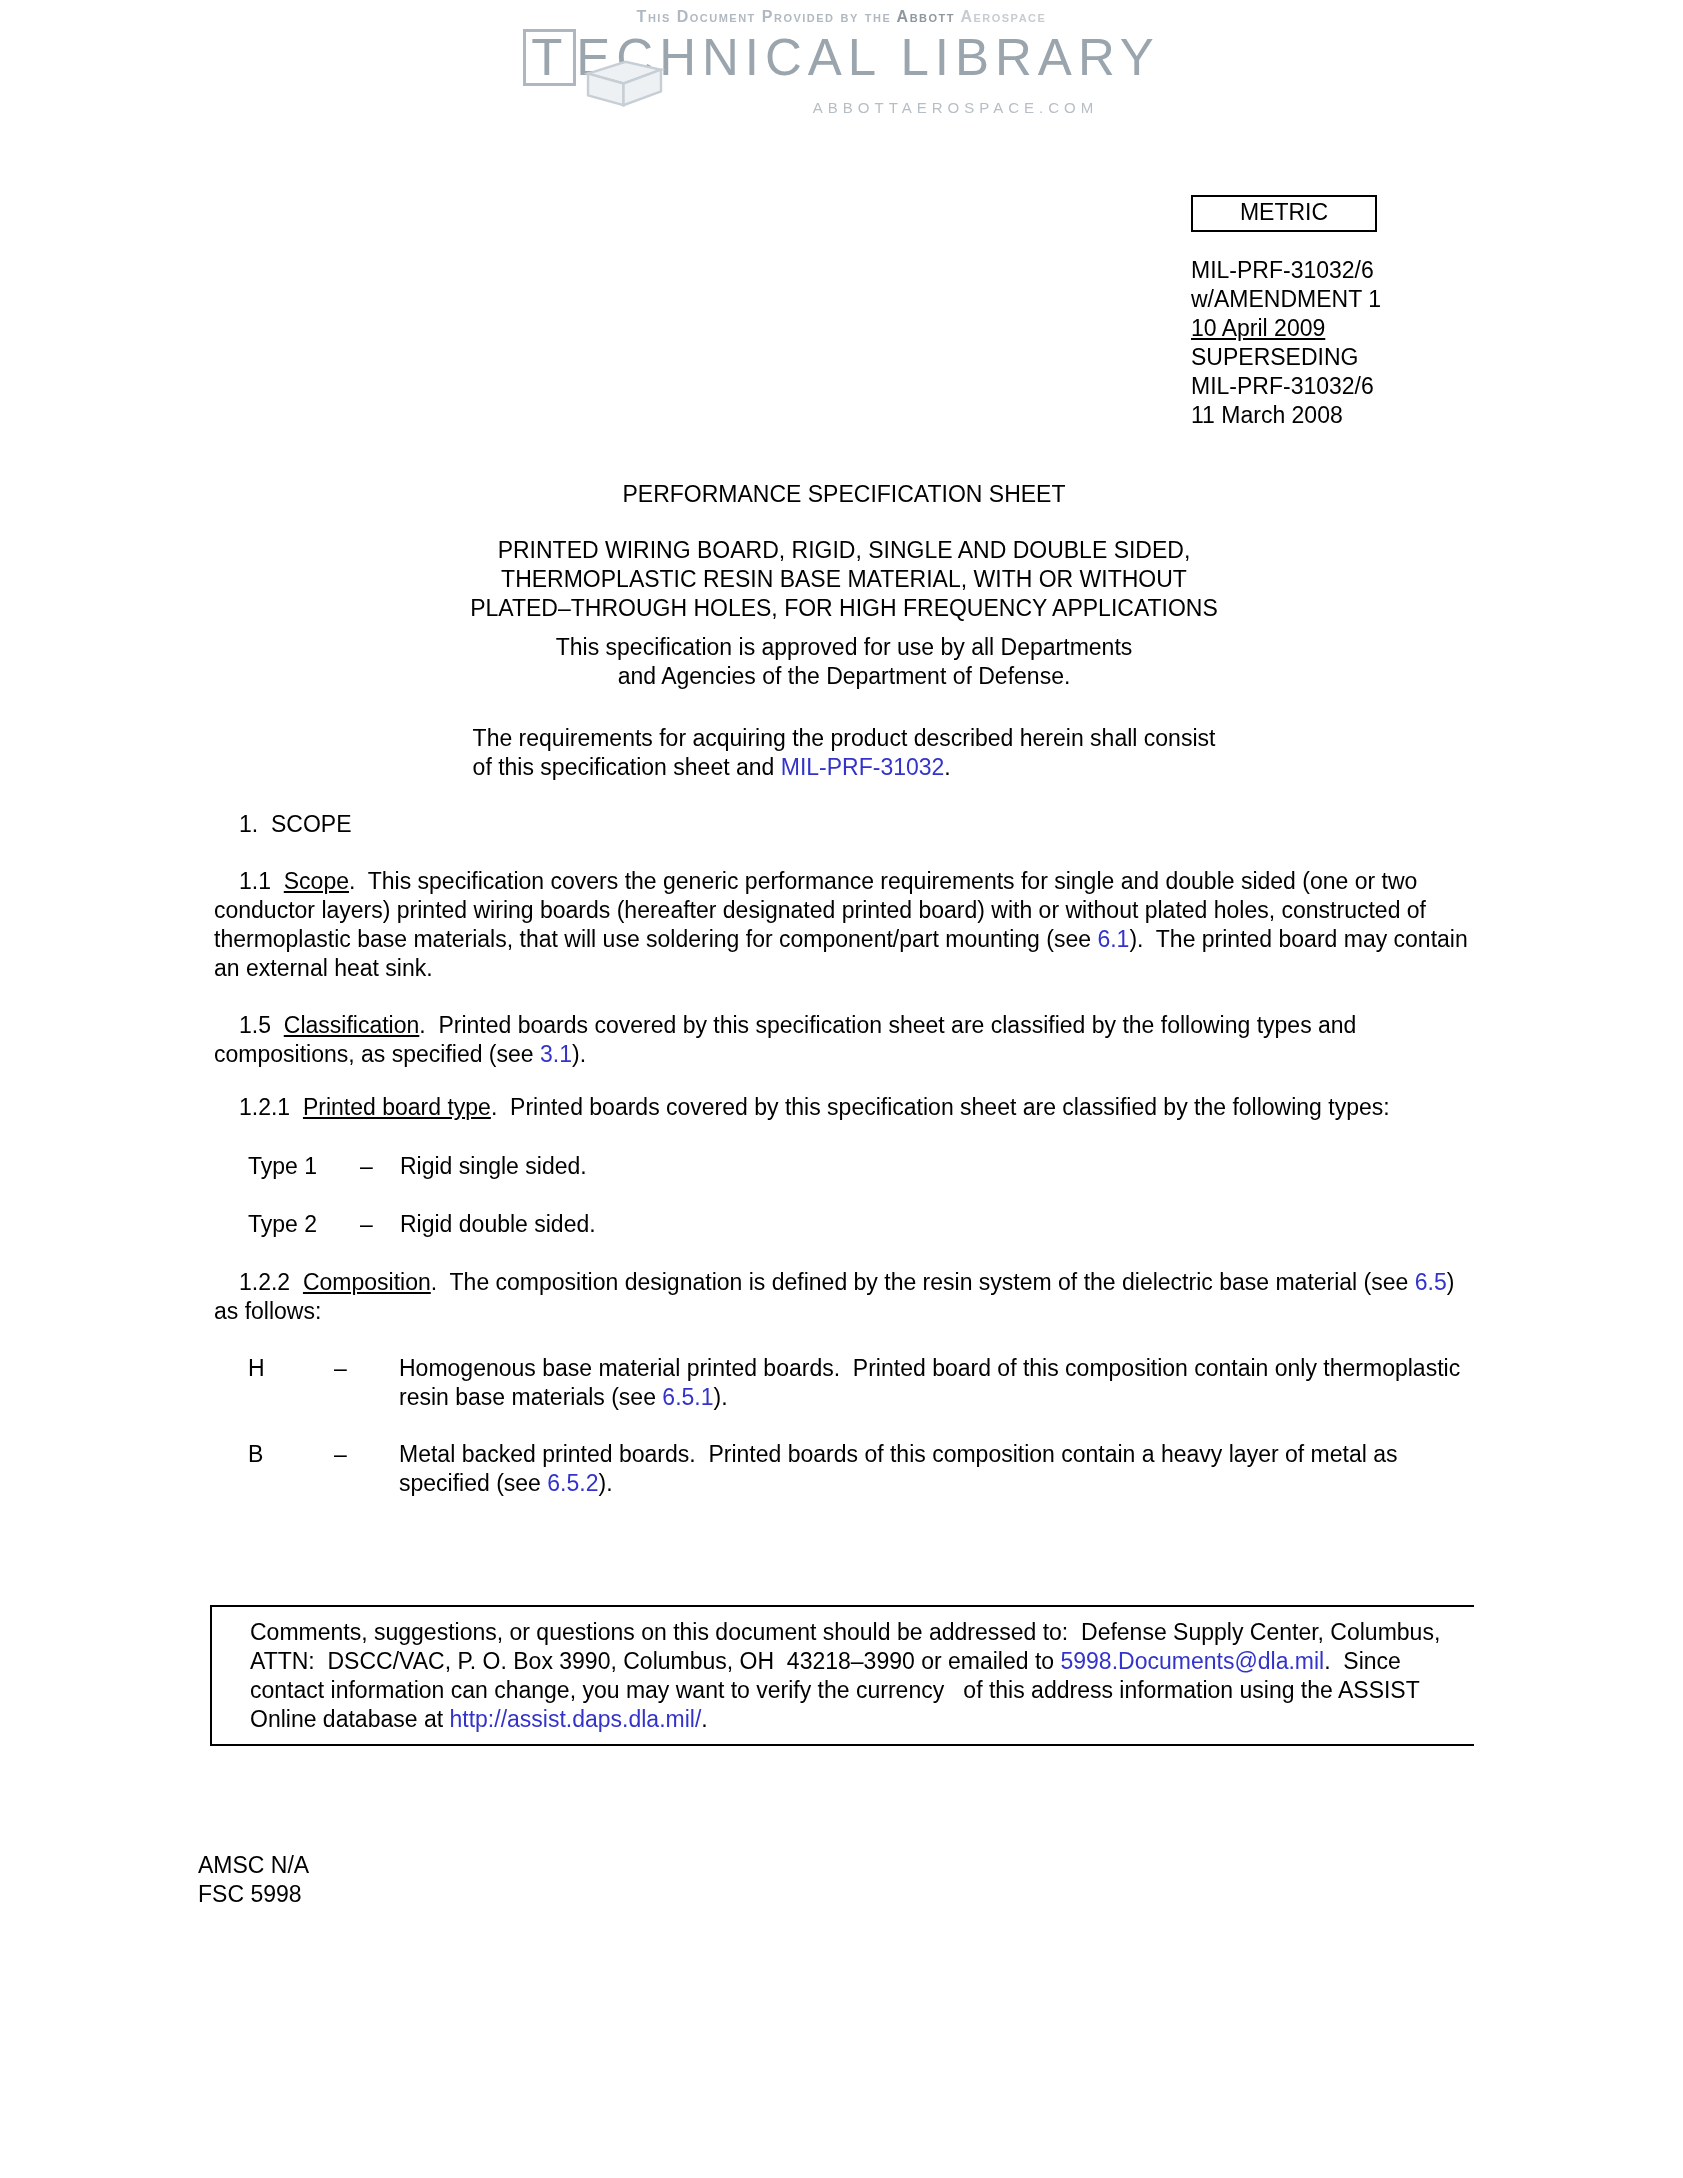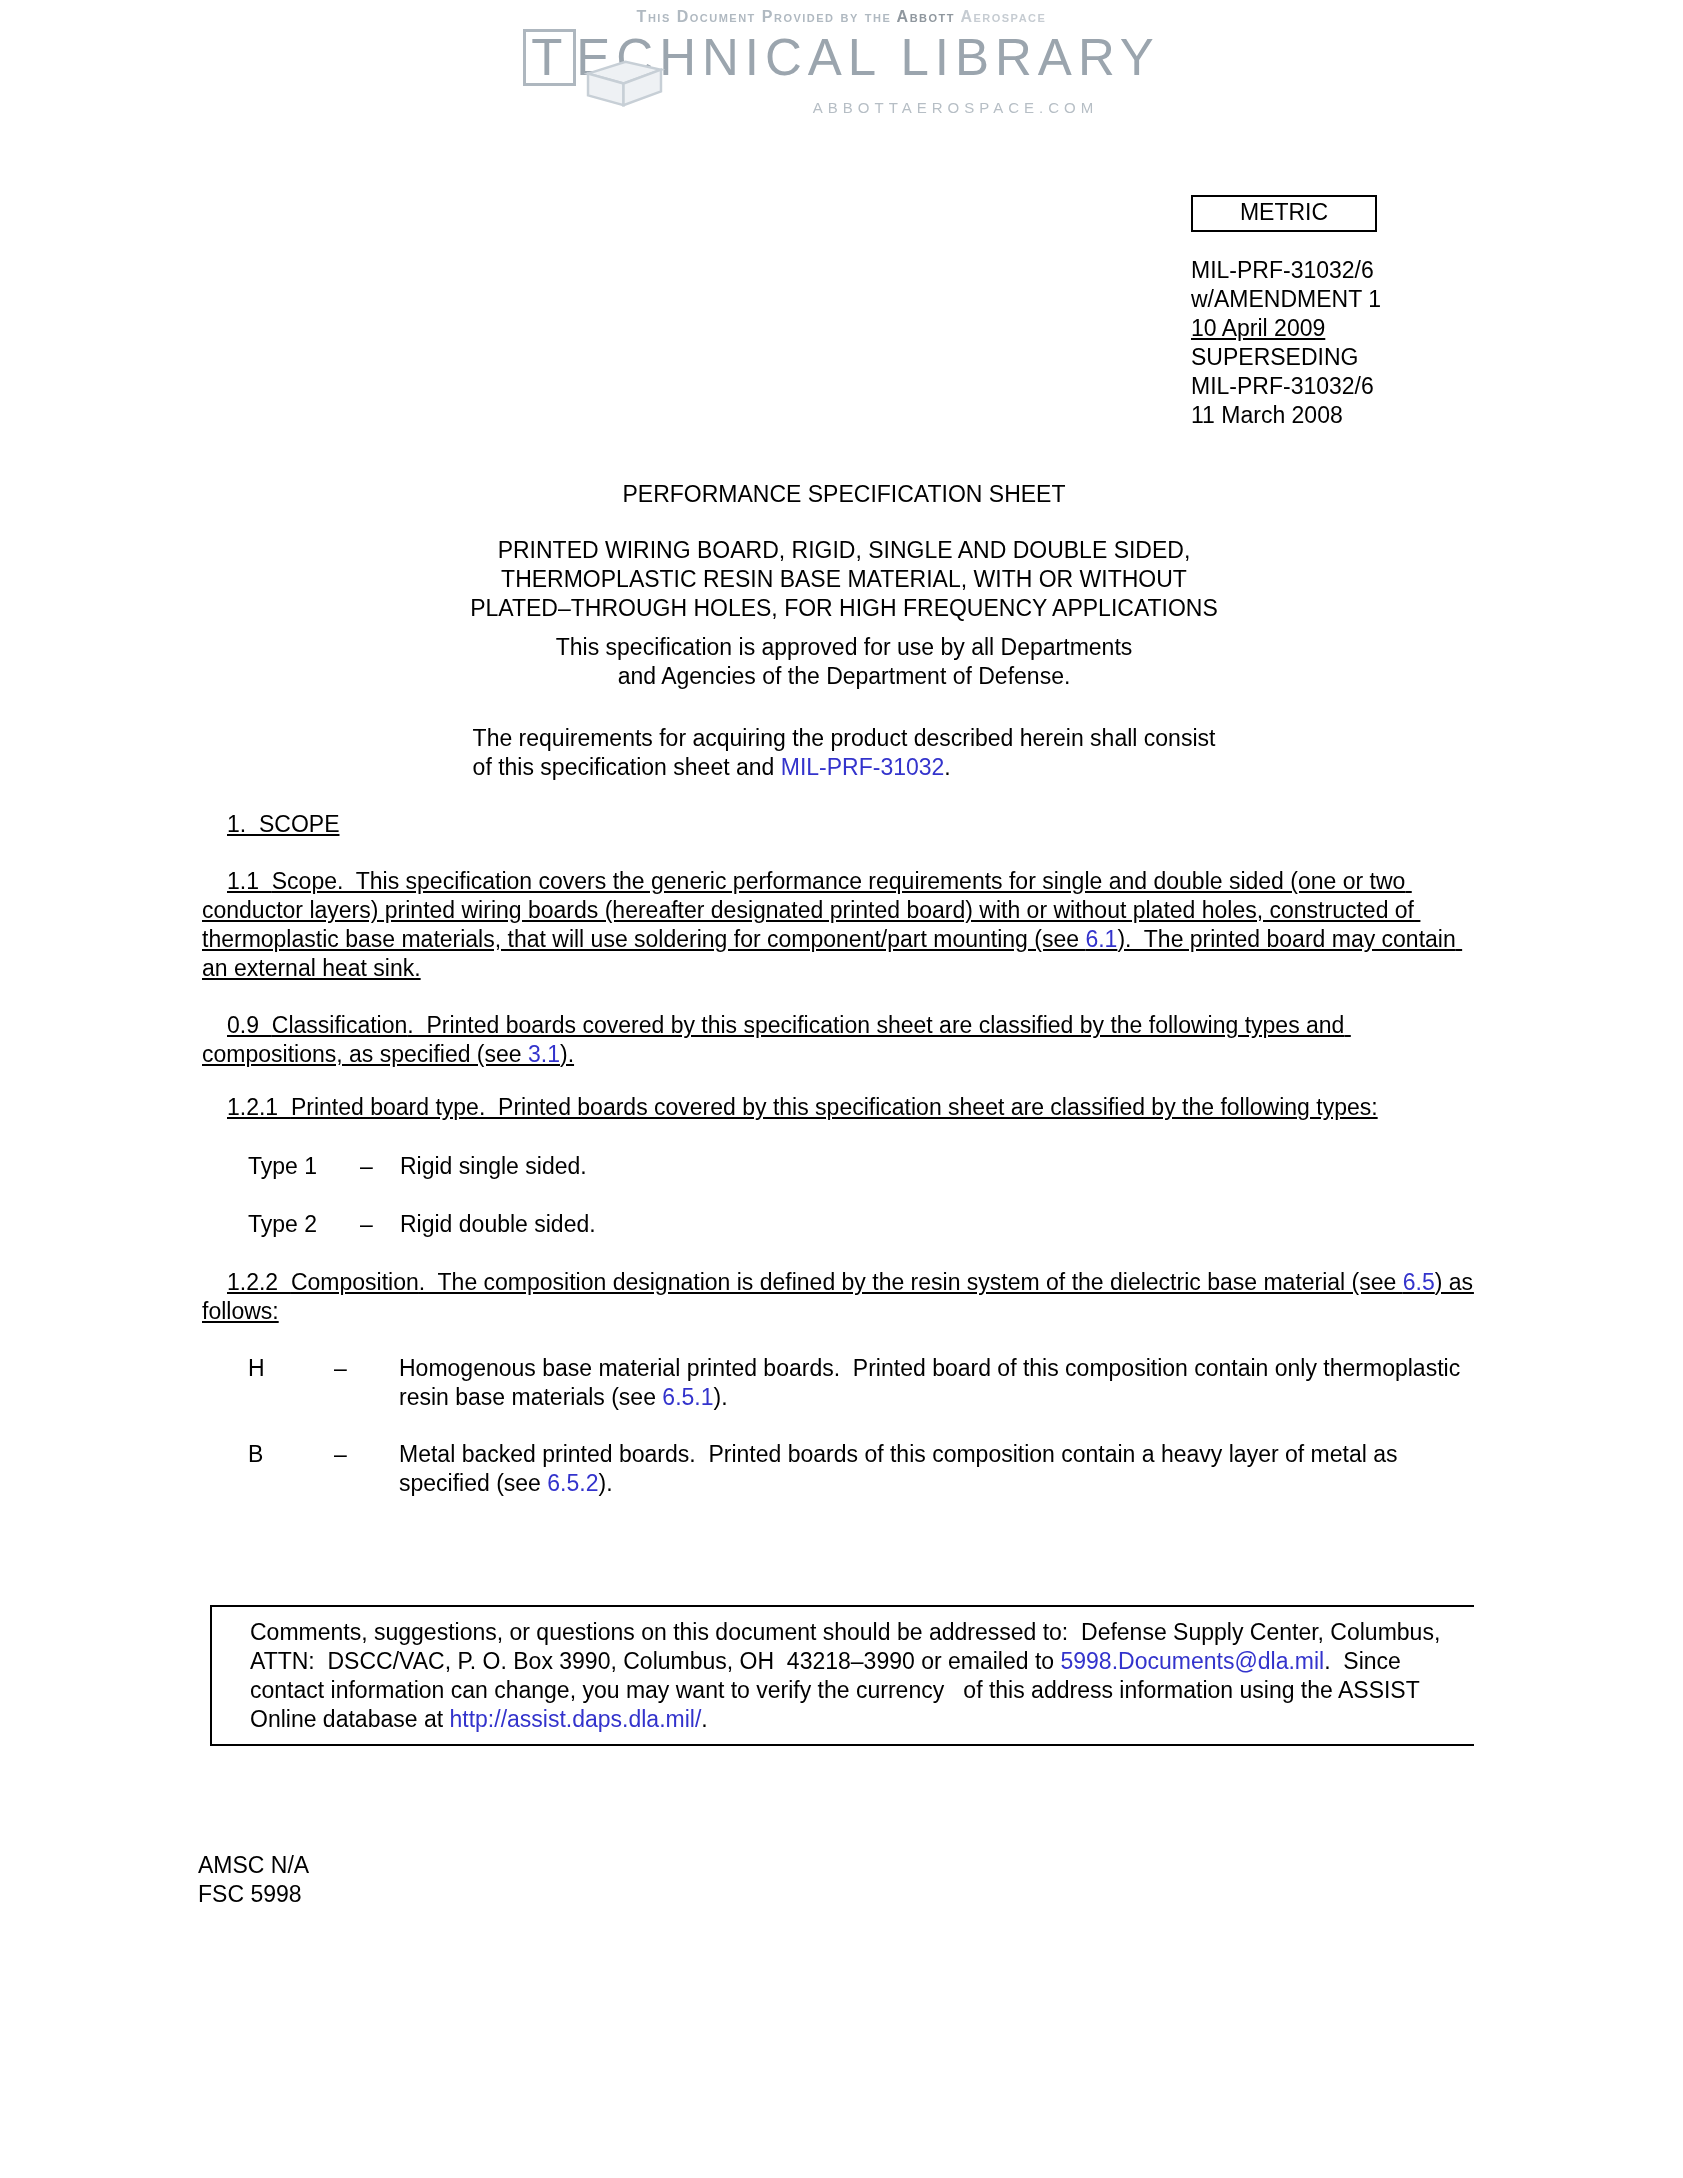--- a/index.html
+++ b/index.html
@@ -18,21 +18,21 @@
 
   
   .header-right{position:absolute;left:1191px;top:195px;font-size:23px;line-height:29px;}
   .metric-box{width:186px;border:2px solid #000;text-align:center;padding:1px 0 3px;margin-bottom:24px;box-sizing:border-box;}
 
   
   .doc{position:absolute;left:0;top:0;width:1683px;box-sizing:border-box;padding:480px 193px 0 198px;font-size:23px;line-height:29px;}
   .center{text-align:center;}
   .u{text-decoration:underline;}
   .link{color:#3333cc;text-decoration:none;cursor:pointer;}
-  .para{margin:4px;white-space:pre-wrap;text-decoration:underline;}
+  .para{margin:16px;white-space:pre-wrap;}
   .indent{text-indent:25px;}
   .req{display:inline-block;text-align:left;}
   .req div{white-space:pre-wrap;}
 
   .trow{display:flex;margin-left:50px;}
   .trow .tlabel{width:112px;flex:none;white-space:pre-wrap;}
   .trow .tdash{width:40px;flex:none;}
   .trow .ttext{flex:1;white-space:pre-wrap;}
 
   .crow{display:flex;margin-left:50px;}
@@ -96,21 +96,21 @@
       <div class="req">
         <div>The requirements for acquiring the product described herein shall consist</div>
         <div><span>of this specification sheet and </span><a class="link">MIL-PRF-31032</a><span>.</span></div>
       </div>
     </div>
 
     <p class="para indent mb28">1.  SCOPE</p>
 
     <p class="para indent mb28"><span>1.1  </span><span class="u">Scope</span><span>.  This specification covers the generic performance requirements for single and double sided (one or two conductor layers) printed wiring boards (hereafter designated printed board) with or without plated holes, constructed of thermoplastic base materials, that will use soldering for component/part mounting (see </span><a class="link">6.1</a><span>).  The printed board may contain an external heat sink.</span></p>
 
-    <p class="para indent mb24"><span>0.9  </span><span class="u">Classification</span><span>.  Printed boards covered by this specification sheet are classified by the following types and compositions, as specified (see </span><a class="link">3.1</a><span>).</span></p>
+    <p class="para indent mb24"><span>1.5  </span><span class="u">Classification</span><span>.  Printed boards covered by this specification sheet are classified by the following types and compositions, as specified (see </span><a class="link">3.1</a><span>).</span></p>
 
     <p class="para indent mb30"><span>1.2.1  </span><span class="u">Printed board type</span><span>.  Printed boards covered by this specification sheet are classified by the following types:</span></p>
 
     <div class="trow mb29">
       <div class="tlabel">Type 1</div>
       <div class="tdash">–</div>
       <div class="ttext">Rigid single sided.</div>
     </div>
 
     <div class="trow mb29">

